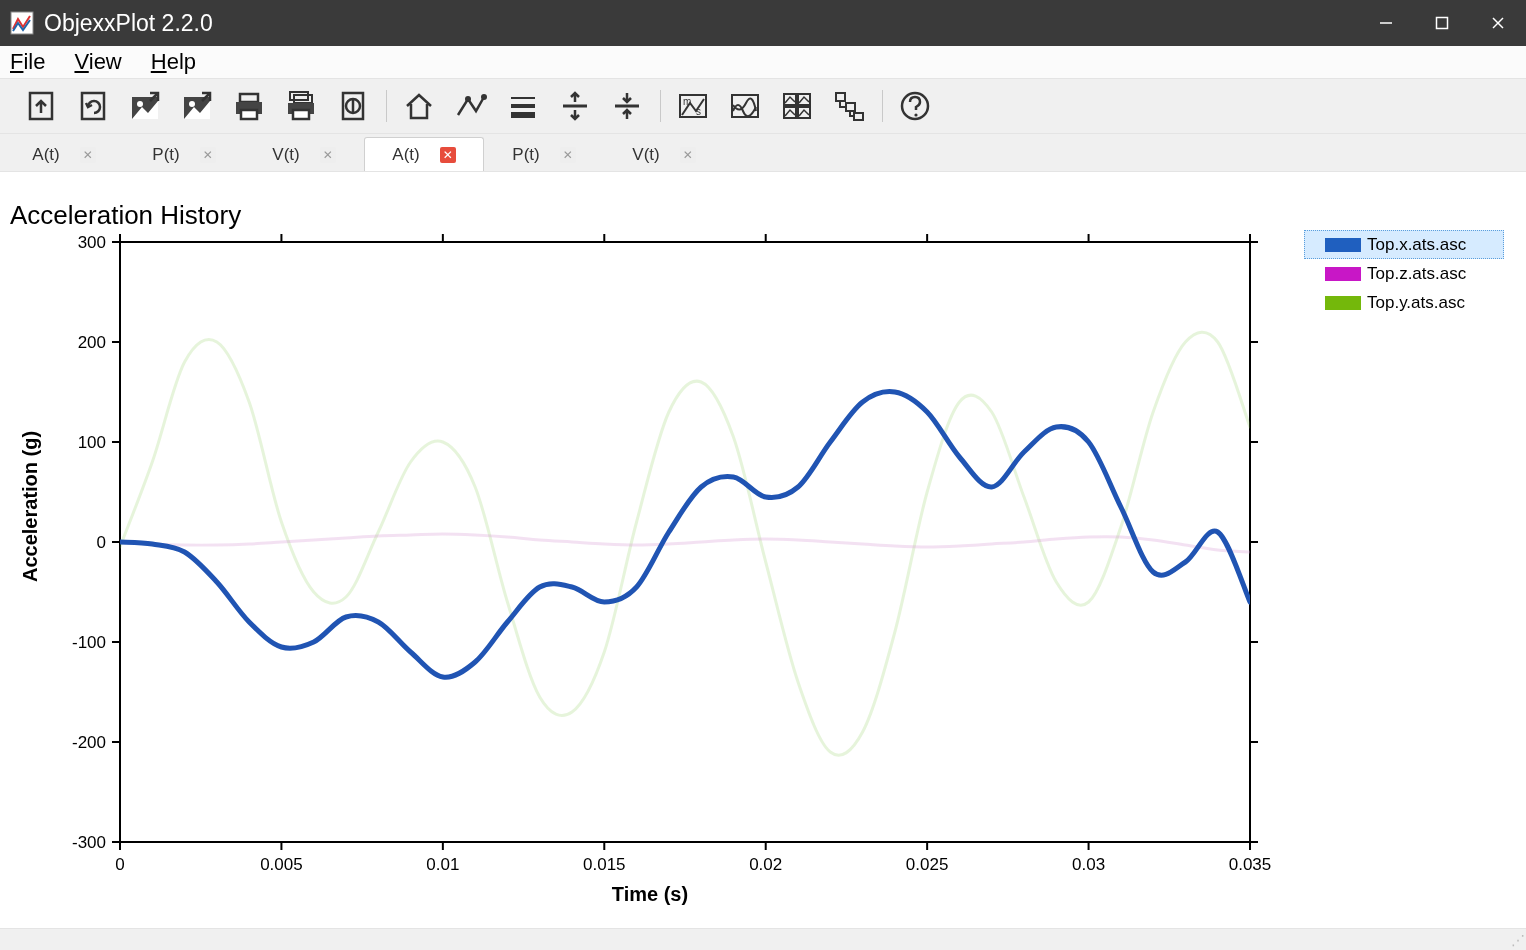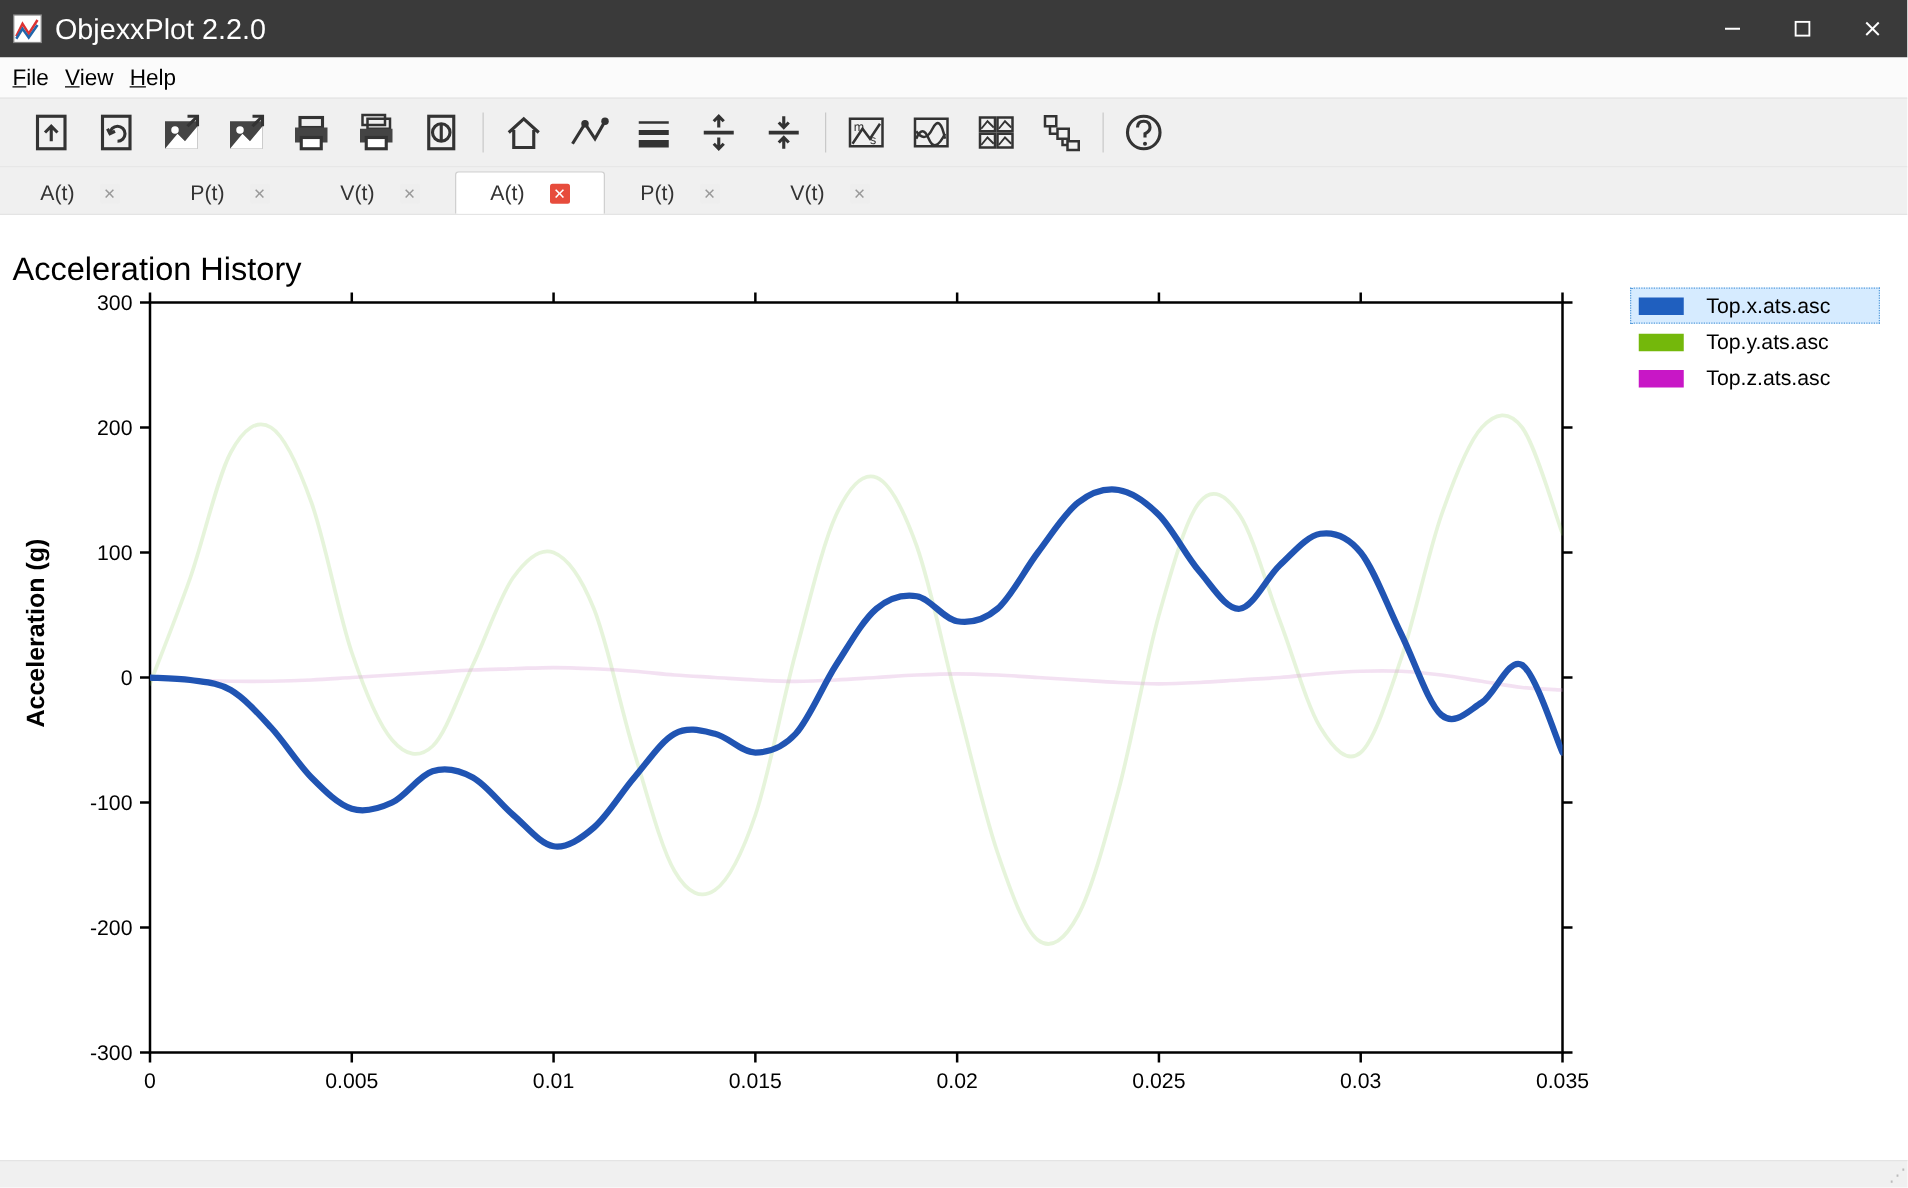--- a/index.html
+++ b/index.html
@@ -6,21 +6,21 @@
   html, body { width: 1526px; height: 950px; font-family: "Segoe UI", Tahoma, sans-serif; background: #fff; overflow: hidden; }
 
   
   .titlebar { height: 46px; background: #3a3a3a; color: #fff; display: flex; align-items: center; padding-left: 10px; }
   .titlebar .icon-box { width: 24px; height: 24px; margin-right: 10px; display: inline-flex; align-items: center; justify-content: center; }
   .titlebar .title { font-size: 23px; font-weight: 400; }
   .titlebar .win-controls { margin-left: auto; display: flex; }
   .titlebar .win-btn { width: 56px; height: 46px; display: flex; align-items: center; justify-content: center; color: #fff; }
 
   
-  .menubar { height: 32px; display: flex; align-items: center; padding: 0 6px; font-size: 18px; gap: 5px; border-bottom: 0; background:#fbfbfb;}
+  .menubar { height: 32px; display: flex; align-items: center; padding: 0 6px; font-size: 22px; gap: 21px; border-bottom: 0; background:#fbfbfb;}
   .menubar .menu-item { padding: 2px 4px; cursor: default; }
   .menubar .menu-item .ul { text-decoration: underline; }
 
   
   .toolbar { height: 56px; background: #f0f0f0; border-top: 1px solid #e4e4e4; border-bottom: 1px solid #e4e4e4; display: flex; align-items: center; padding: 0 8px; }
   .tool-group { display: flex; align-items: center; gap: 6px; padding: 0 10px; position: relative; }
   .tool-group + .tool-group::before { content:""; position:absolute; left:0; top:6px; bottom:6px; width:1px; background:#c9c9c9; }
   .tbtn { width: 46px; height: 44px; display: flex; align-items: center; justify-content: center; border-radius: 2px; }
   .tbtn svg { width: 34px; height: 34px; }
 
@@ -31,21 +31,21 @@
   .tab .close { width:16px; height:16px; display:inline-flex; align-items:center; justify-content:center; font-size:12px; color:#999; background:#eee; border-radius:2px;}
   .tab.active .close { color:#fff; background:#e74c3c; }
 
   
   .content { position: absolute; top: 172px; left: 0; right: 0; bottom: 22px; background: #fff; }
   .statusbar { position:absolute; bottom:0; left:0; right:0; height:22px; background:#f0f0f0; border-top:1px solid #e4e4e4;}
   .statusbar .grip { position:absolute; right:4px; bottom:2px; color:#bbb; font-size:14px; letter-spacing:-3px;}
 
   
   .legend { position:absolute; right: 22px; top: 58px; width: 200px; }
-  .legend-row { height: 29px; display:flex; align-items:center; gap:18px; padding:2px 6px; font-size:17px; border:1px solid transparent;}
+  .legend-row { height: 29px; display:flex; align-items:center; gap:6px; padding:2px 20px; font-size:17px; border:1px solid transparent;}
   .legend-row.selected { background:#d6ebff; border:1px dotted #5a9edc;}
   .legend-swatch { width:36px; height:14px; }
 
   
   .chart-wrap { position:absolute; left: 10px; top: 10px; width: 1280px; height: 730px; }
   .chart-title { position:absolute; left: 0; right:0; top: 18px; text-align:left; font-size:26px; font-weight:400;}
   .axis-label-y { position:absolute; left: 4px; top: 50%; transform: translateY(-50%) rotate(-90deg); transform-origin: left center; font-size:20px; font-weight:700; white-space:nowrap; }
   .axis-label-x { position:absolute; left:0; right:0; bottom: 6px; text-align:center; font-size:20px; font-weight:700;}
   .tick-label { font-size:17px; fill:#000; font-family:inherit;}
 </style>
@@ -251,20 +251,21 @@
     <div class="tab">
       <span>V(t)</span>
       <span class="close">✕</span>
     </div>
   </div>
 
 <div class="content">
   <div class="chart-wrap">
     <div class="chart-title">Acceleration History</div>
     <div class="axis-label-y" style="left:20px; top:400px;">Acceleration (g)</div>
+    <div class="axis-label-x">Time (s)</div>
     <svg id="chart-svg" width="1280" height="730">
         <rect x="110" y="60" width="1130" height="600" fill="none" stroke="#000" stroke-width="2"></rect>
         <line x1="102" y1="660" x2="110" y2="660" stroke="#000" stroke-width="2"></line>
         <line x1="1240" y1="660" x2="1248" y2="660" stroke="#000" stroke-width="2"></line>
         <text x="96" y="666" text-anchor="end" class="tick-label">-300</text>
         <line x1="102" y1="560" x2="110" y2="560" stroke="#000" stroke-width="2"></line>
         <line x1="1240" y1="560" x2="1248" y2="560" stroke="#000" stroke-width="2"></line>
         <text x="96" y="566" text-anchor="end" class="tick-label">-200</text>
         <line x1="102" y1="460.00000000000006" x2="110" y2="460.00000000000006" stroke="#000" stroke-width="2"></line>
         <line x1="1240" y1="460.00000000000006" x2="1248" y2="460.00000000000006" stroke="#000" stroke-width="2"></line>
@@ -315,25 +316,25 @@
         <path d="M110,360 C115.38095238095238,360.33333333333337 131.52380952380952,360.33333333333337 142.28571428571428,362.00000000000006 C153.04761904761904,363.66666666666674 163.8095238095238,363.66666666666663 174.57142857142856,369.99999999999994 C185.33333333333331,376.33333333333326 196.09523809523807,388.3333333333333 206.85714285714283,400 C217.6190476190476,411.6666666666667 228.38095238095238,429.1666666666667 239.14285714285714,440 C249.9047619047619,450.8333333333333 260.6666666666667,461.66666666666663 271.42857142857144,465 C282.1904761904762,468.33333333333337 292.9523809523809,465.00000000000006 303.71428571428567,460.00000000000006 C314.4761904761904,455.00000000000006 325.23809523809524,438.33333333333337 336,435 C346.76190476190476,431.66666666666663 357.5238095238095,434.1666666666667 368.2857142857143,440 C379.04761904761904,445.8333333333333 389.8095238095238,460.8333333333333 400.57142857142856,470 C411.3333333333333,479.1666666666667 422.0952380952381,493.3333333333333 432.85714285714283,495 C443.6190476190476,496.6666666666667 454.3809523809523,489.1666666666667 465.14285714285705,480 C475.9047619047618,470.8333333333333 486.66666666666663,452.5 497.4285714285714,440 C508.19047619047615,427.5 518.9523809523808,410.8333333333333 529.7142857142857,405 C540.4761904761905,399.1666666666667 551.2380952380952,402.5 562,405 C572.7619047619048,407.5 583.5238095238094,420 594.2857142857142,420 C605.047619047619,420 615.8095238095237,416.6666666666667 626.5714285714286,405 C637.3333333333334,393.3333333333333 648.0952380952381,366.66666666666663 658.8571428571429,349.99999999999994 C669.6190476190477,333.33333333333326 680.3809523809524,314.16666666666663 691.1428571428571,305 C701.9047619047618,295.83333333333337 712.6666666666665,293.3333333333333 723.4285714285713,295 C734.1904761904761,296.6666666666667 744.9523809523808,313.3333333333333 755.7142857142857,315 C766.4761904761905,316.6666666666667 777.2380952380953,314.1666666666667 788,305 C798.7619047619047,295.8333333333333 809.5238095238094,274.1666666666667 820.2857142857141,260 C831.0476190476188,245.83333333333334 841.8095238095236,228.33333333333337 852.5714285714284,220.00000000000003 C863.3333333333333,211.66666666666669 874.095238095238,208.33333333333334 884.8571428571428,210 C895.6190476190476,211.66666666666666 906.3809523809523,219.16666666666666 917.1428571428571,230 C927.9047619047619,240.83333333333334 938.6666666666665,262.5 949.4285714285713,275 C960.1904761904761,287.5 970.952380952381,305.8333333333333 981.7142857142857,305 C992.4761904761904,304.1666666666667 1003.2380952380952,280 1013.9999999999999,270 C1024.7619047619046,260 1035.5238095238094,246.66666666666666 1046.2857142857142,245 C1057.047619047619,243.33333333333334 1067.8095238095236,246.66666666666666 1078.5714285714284,260 C1089.3333333333333,273.3333333333333 1100.0952380952378,303.3333333333333 1110.8571428571427,325 C1121.6190476190475,346.6666666666667 1132.3809523809523,380.8333333333333 1143.142857142857,390 C1153.904761904762,399.1666666666667 1164.6666666666665,386.6666666666667 1175.4285714285713,380 C1186.1904761904761,373.3333333333333 1196.952380952381,343.33333333333326 1207.7142857142858,349.99999999999994 C1218.4761904761906,356.66666666666663 1234.6190476190477,408.3333333333333 1240,420" fill="none" stroke="#2054b3" stroke-width="5" stroke-opacity="1" clip-path="url(#clip)" stroke-linecap="round" stroke-linejoin="round"></path>
       </svg>
   </div>
 
   <div class="legend" id="legend">
       <div class="legend-row selected">
         <span class="legend-swatch" style="background: rgb(31, 95, 191);"></span>
         <span>Top.x.ats.asc</span>
       </div>
       <div class="legend-row">
+        <span class="legend-swatch" style="background: rgb(200, 23, 198);"></span>
+        <span>Top.z.ats.asc</span>
+      </div>
+      <div class="legend-row">
         <span class="legend-swatch" style="background: rgb(116, 184, 11);"></span>
         <span>Top.y.ats.asc</span>
       </div>
-      <div class="legend-row">
-        <span class="legend-swatch" style="background: rgb(200, 23, 198);"></span>
-        <span>Top.z.ats.asc</span>
-      </div>
     </div>
 </div>
 
 <div class="statusbar">
   <span class="grip">⋰</span>
 </div>
 
 </body></html>

